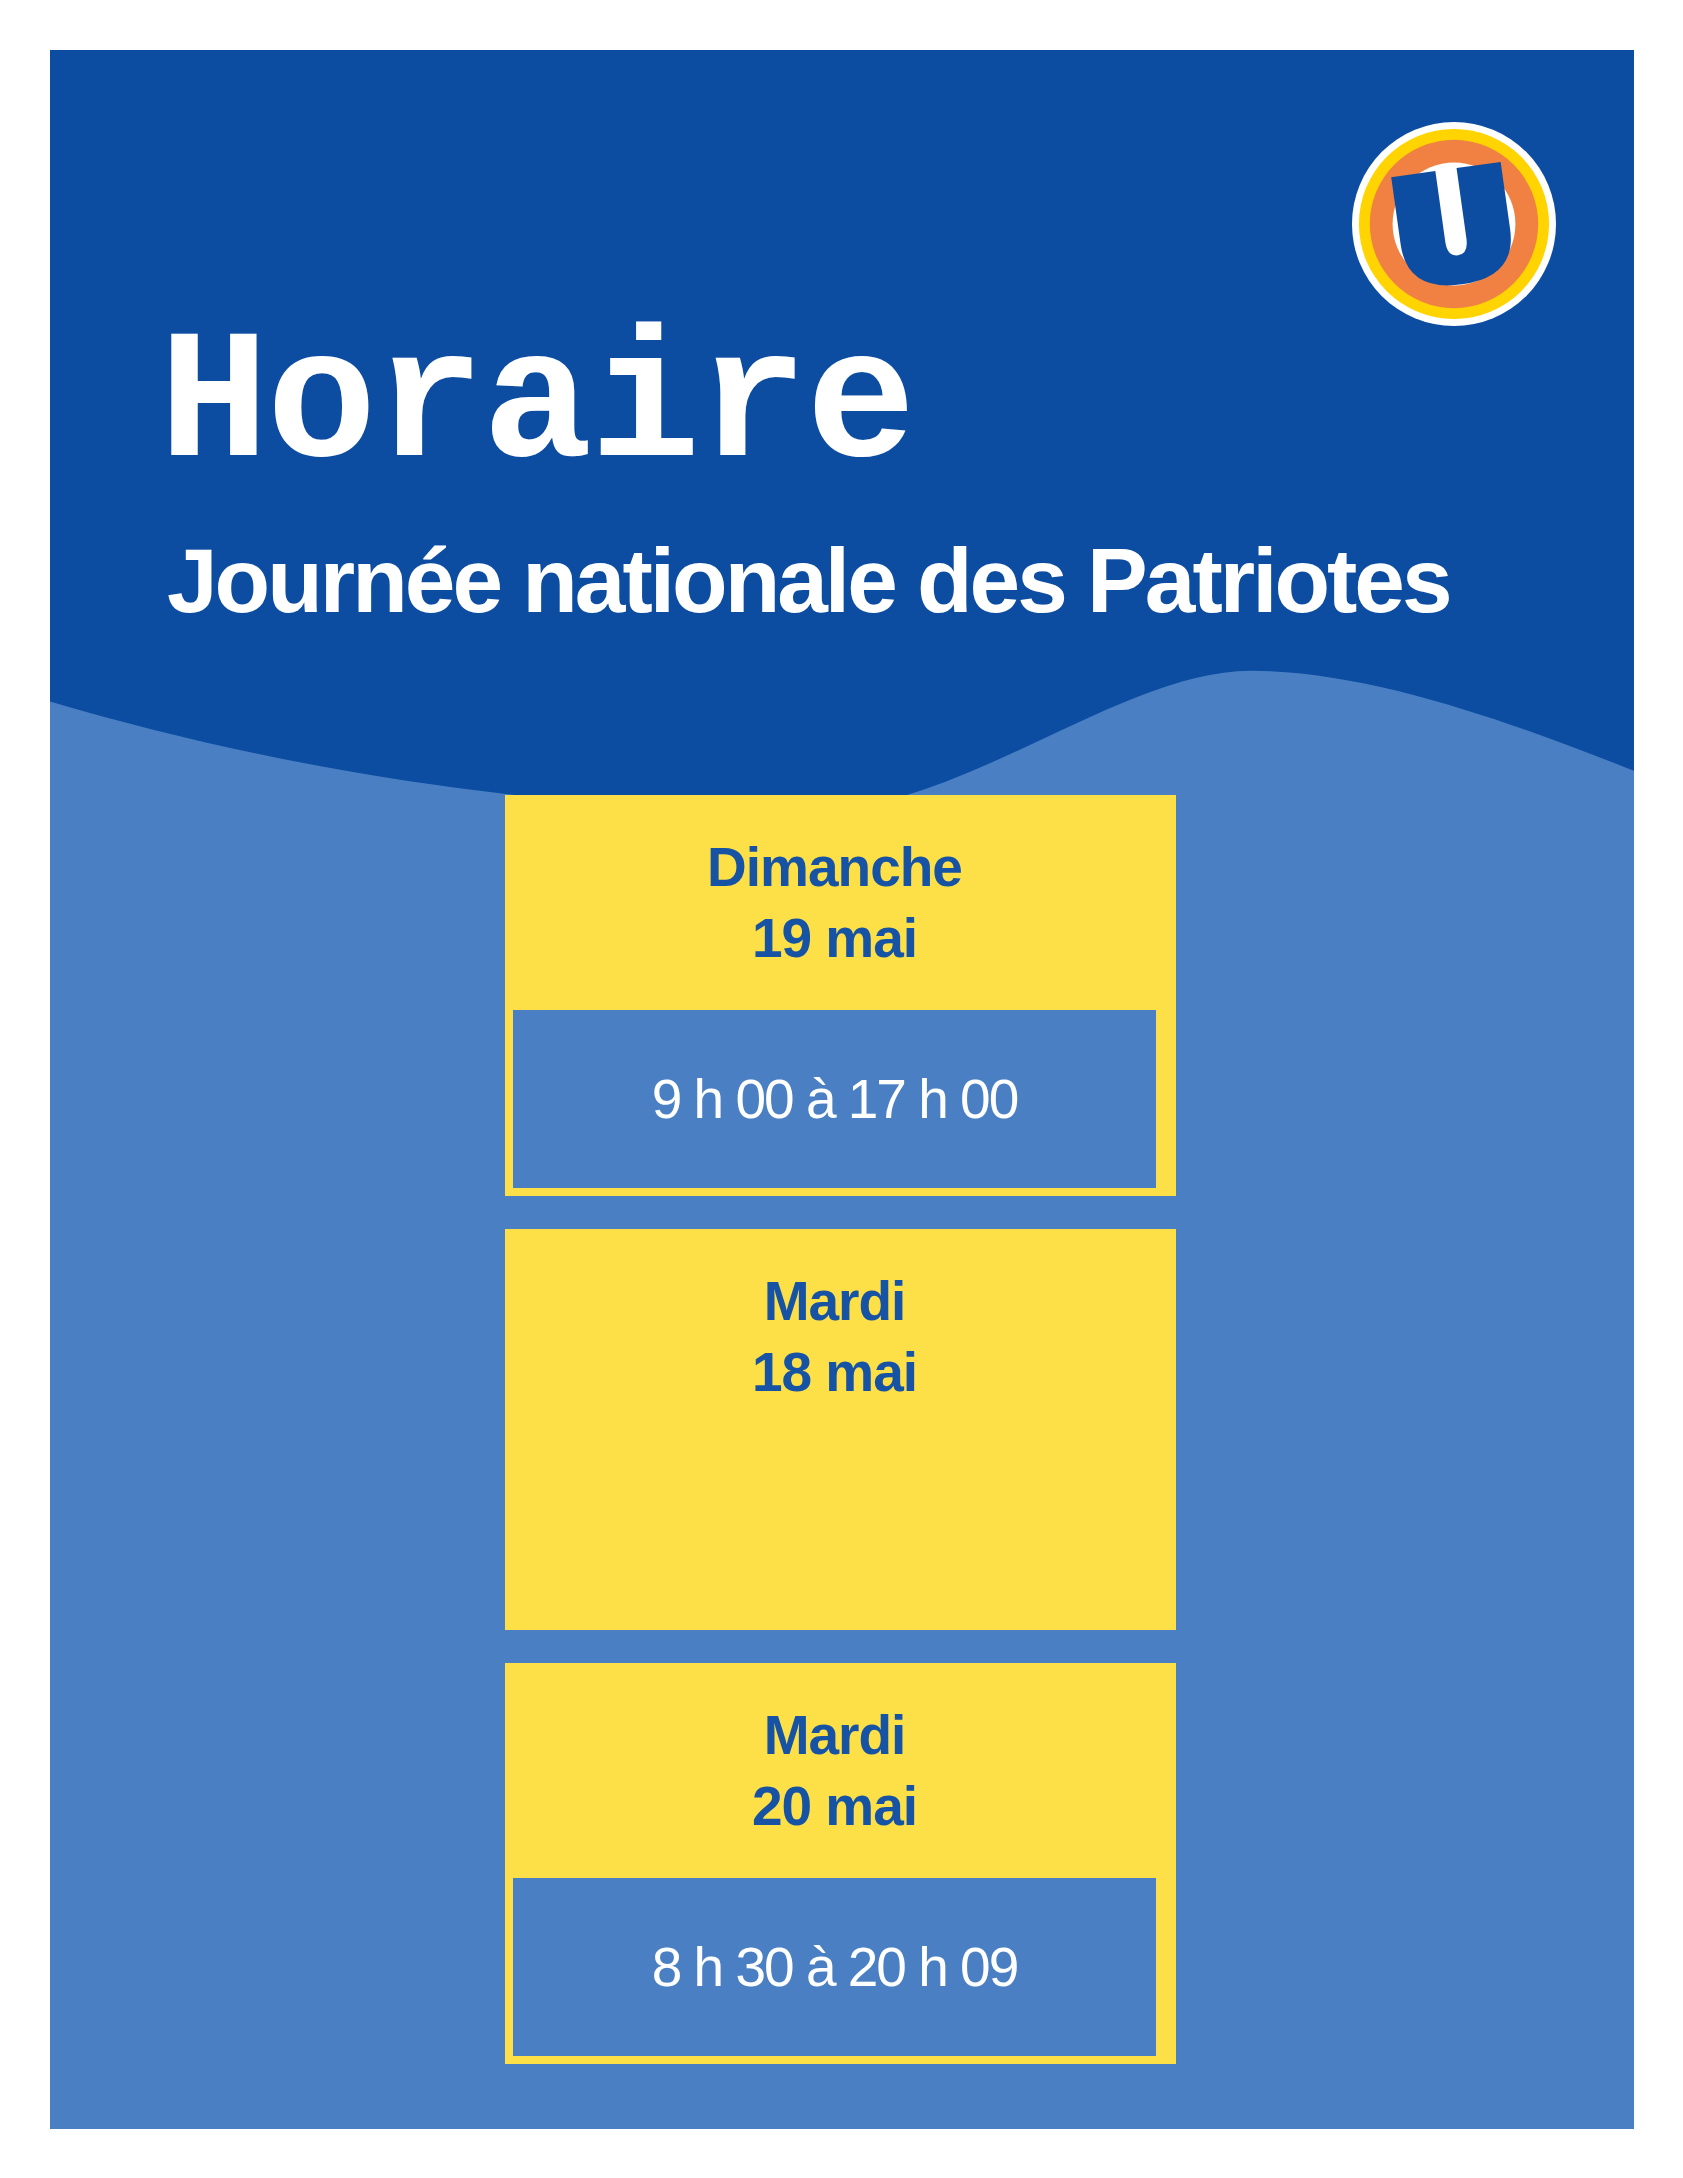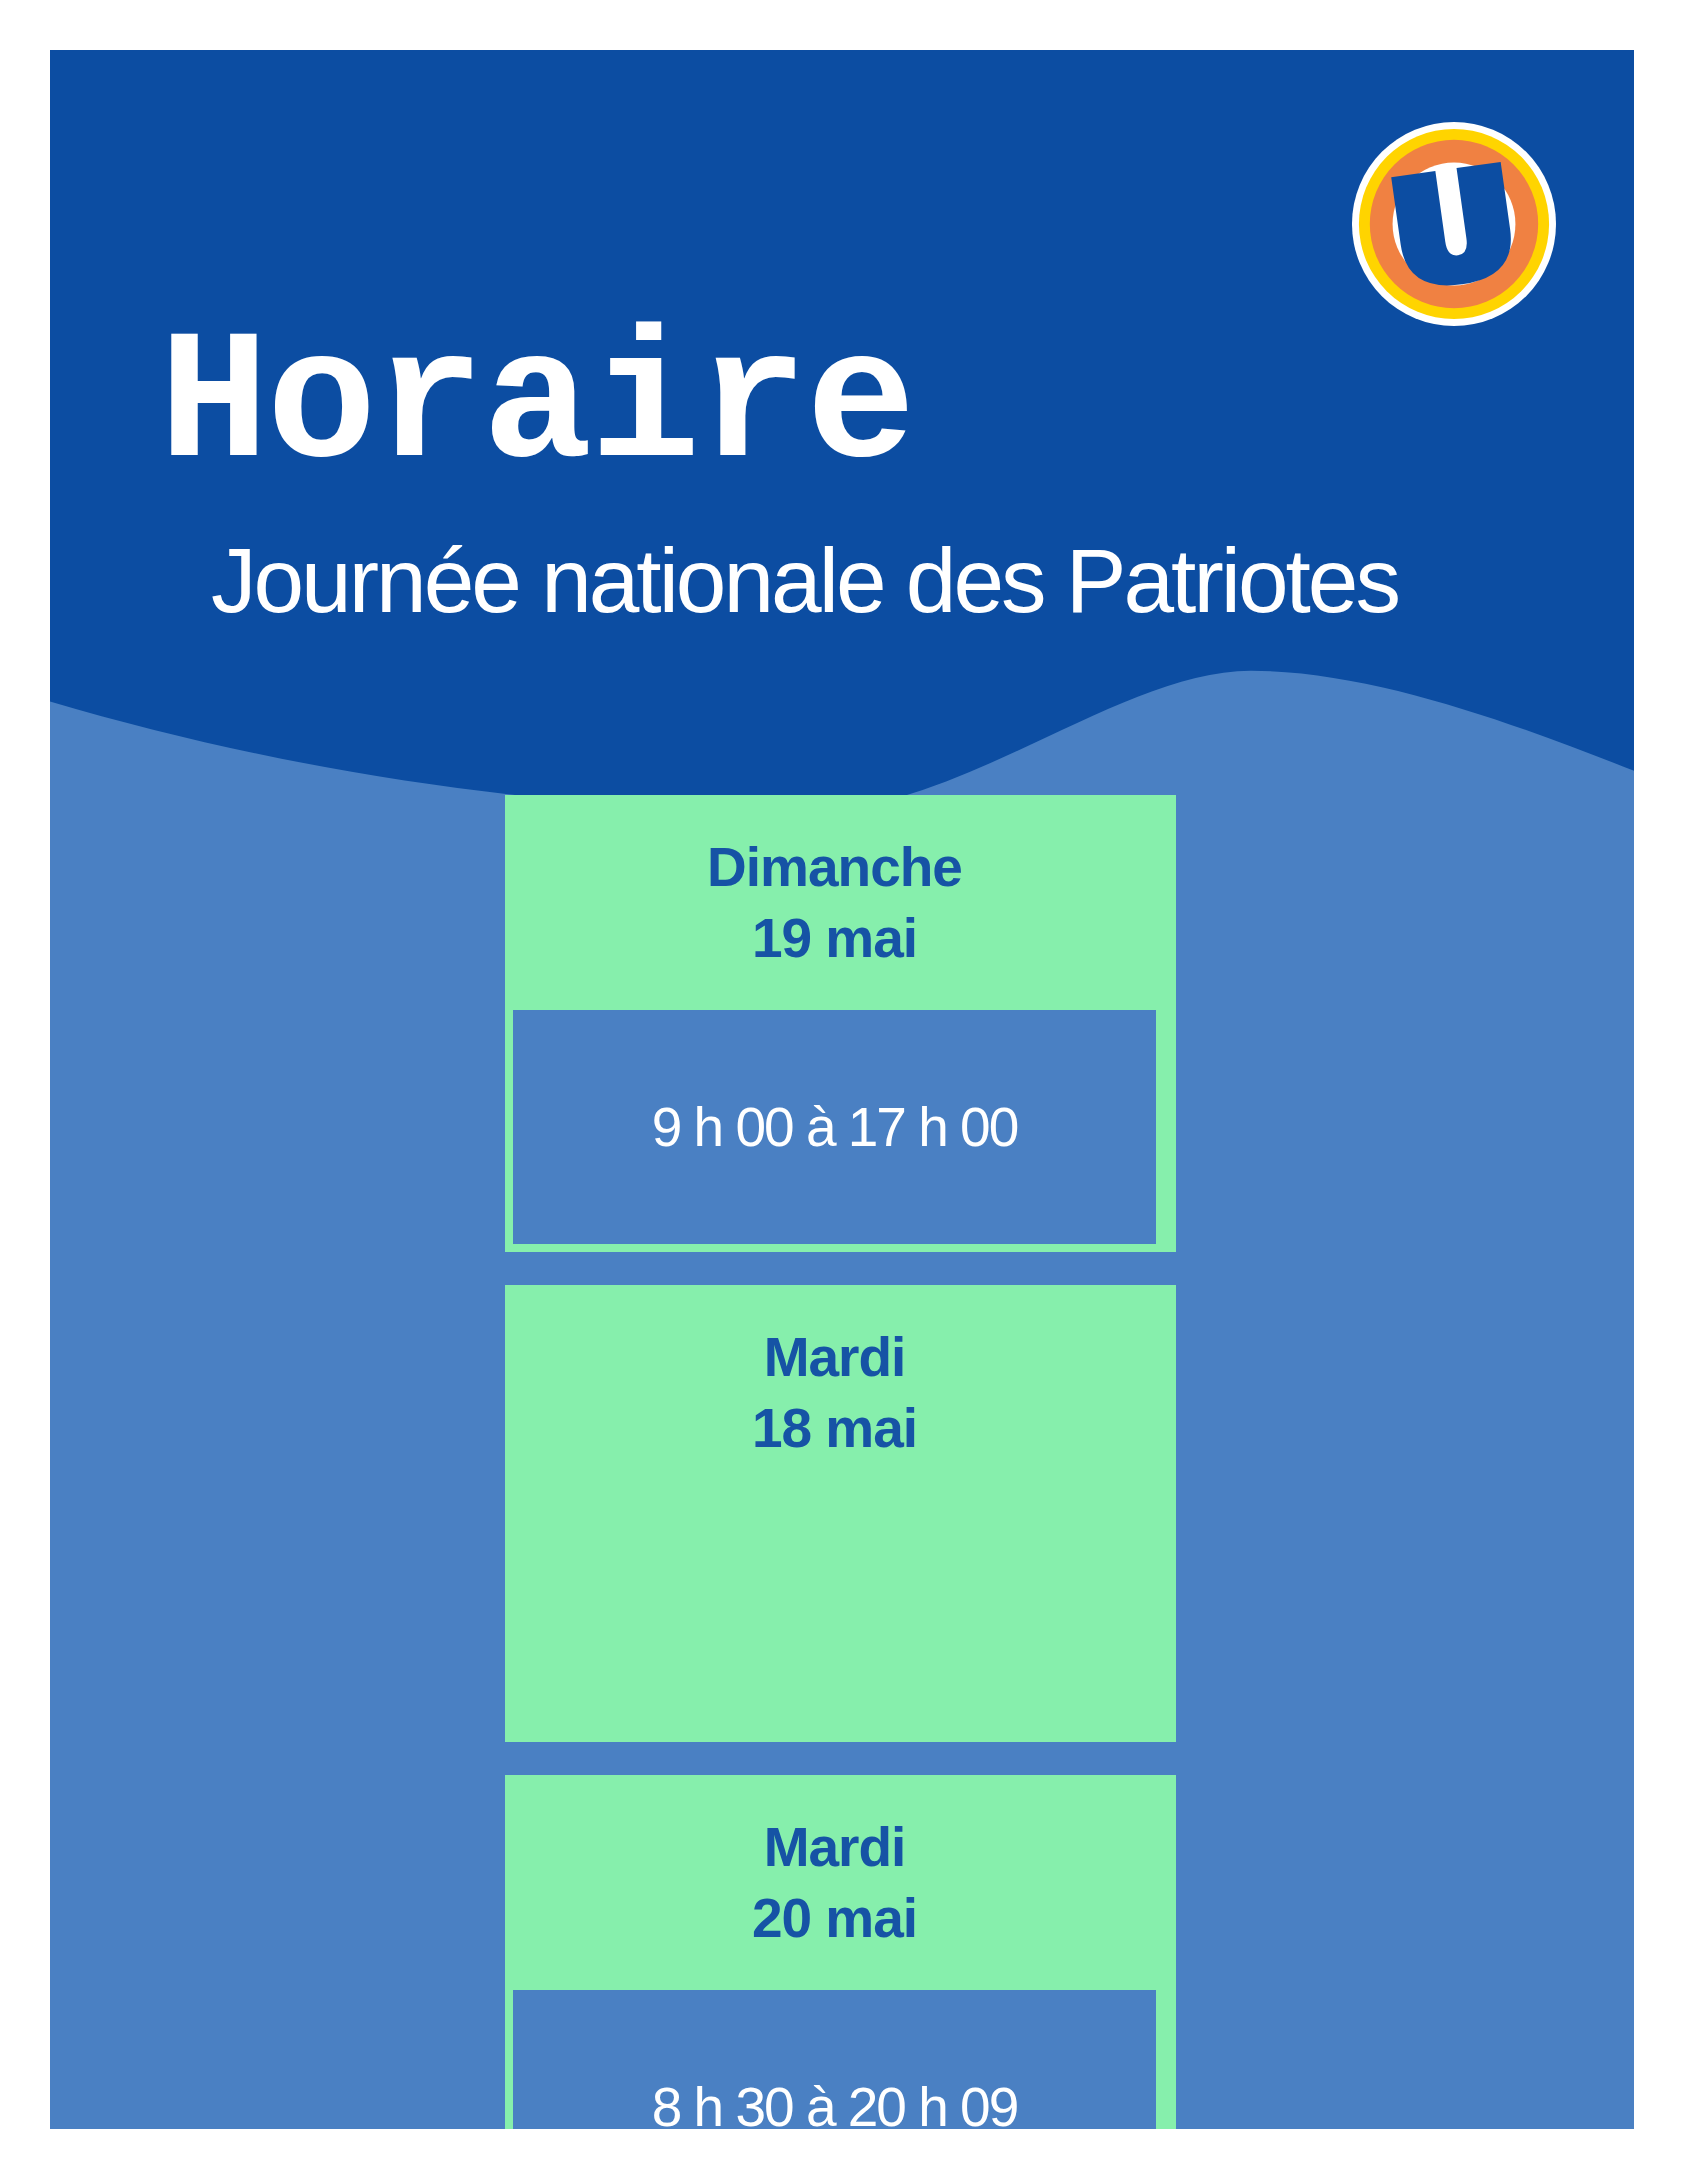--- a/index.html
+++ b/index.html
@@ -37,38 +37,37 @@
     font-weight: bold;
     font-size: 183px;
     line-height: 183px;
     letter-spacing: -2px;
     white-space: nowrap;
   }
   .subtitle {
     position: absolute;
     left: 117px; top: 481px;
     color: #ffffff;
-    font-weight: normal;
+    font-weight: bold;
     font-size: 91px;
     line-height: 99px;
     letter-spacing: -3px;
     white-space: nowrap;
-    margin-left: 44px;
   }
   .schedule {
     position: absolute;
     left: 455px; top: 745px;
     width: 671px;
     display: flex;
     flex-direction: column;
     gap: 33px;
   }
   .card {
-    height: 457px;
-    background: #86efac;
+    height: 401px;
+    background: #fde047;
     box-sizing: border-box;
     padding: 0 20px 8px 8px;
     display: flex;
     flex-direction: column;
   }
   .card-top {
     height: 215px;
     display: flex;
     flex-direction: column;
     align-items: center;

